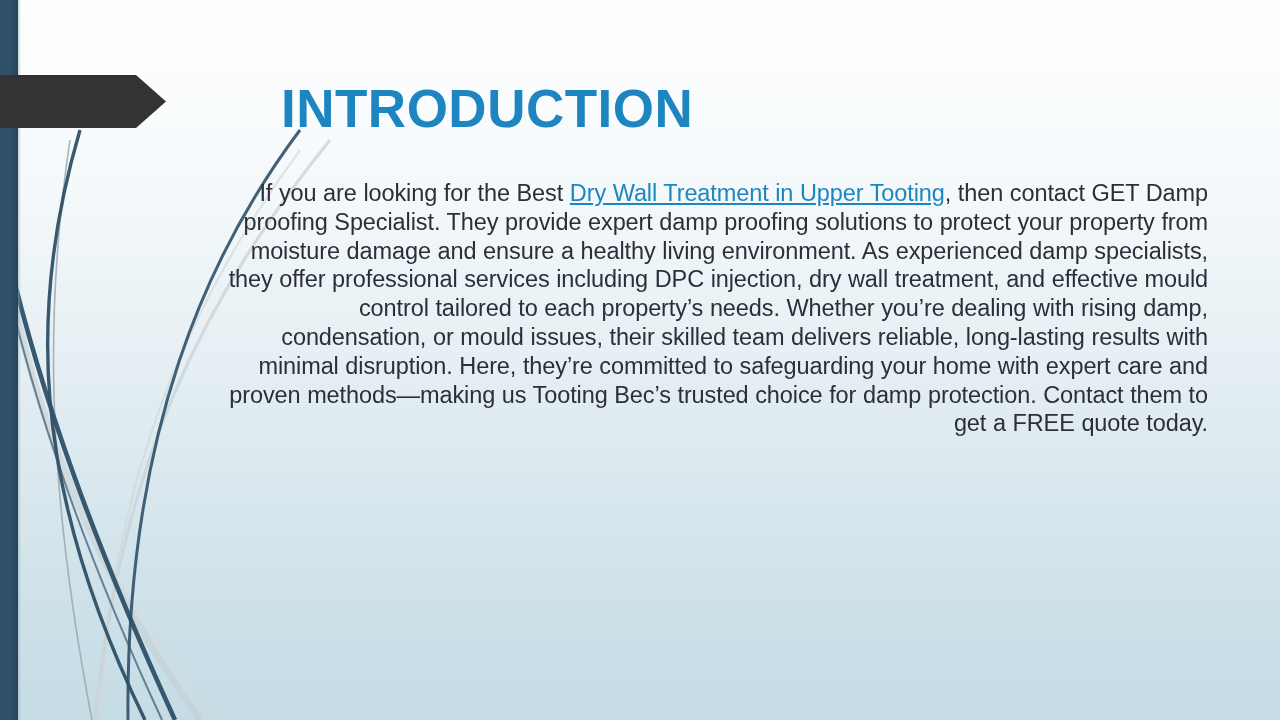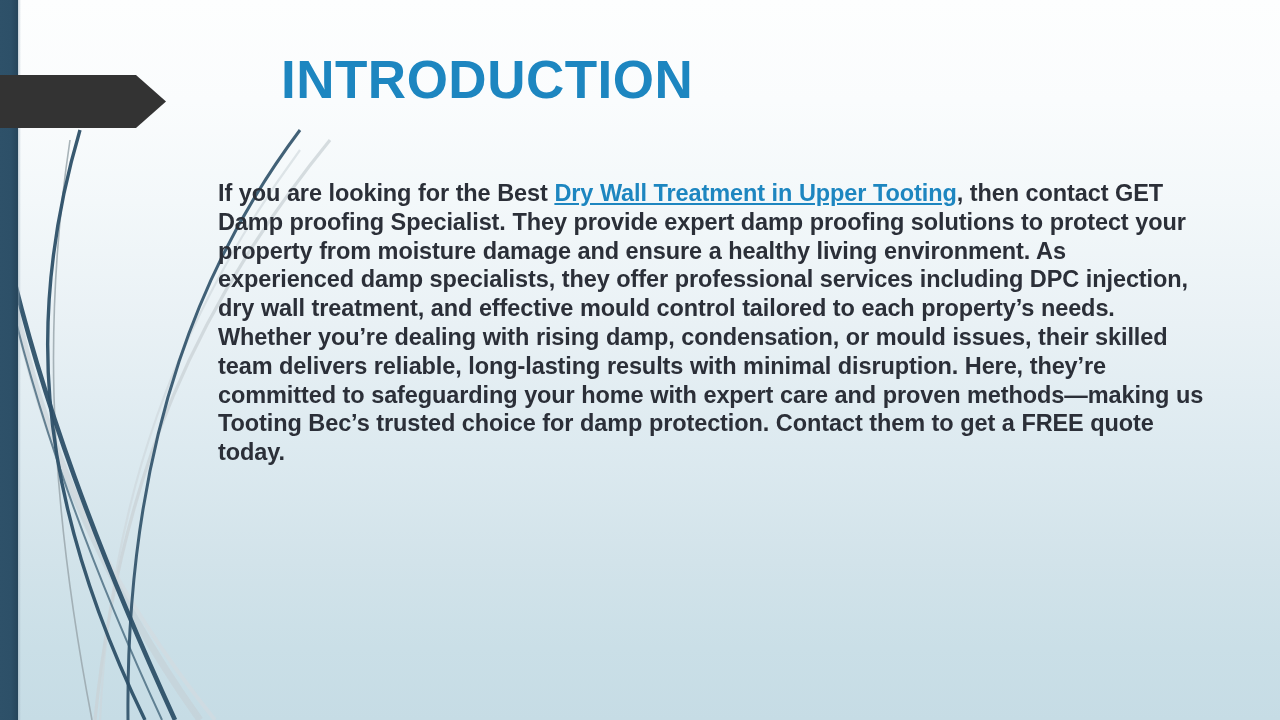--- a/index.html
+++ b/index.html
@@ -65,40 +65,40 @@
     width: 166px;
     height: 53px;
     background: #333333;
     clip-path: polygon(0 0, 136px 0, 166px 50%, 136px 100%, 0 100%);
   }
 
   
   #page-title {
     position: absolute;
     left: 281px;
-    top: 51px;
+    top: 80px;
     font-size: 53px;
     font-weight: bold;
     letter-spacing: 0.5px;
     color: #1d86c0;
     line-height: 1.1;
     white-space: nowrap;
   }
 
   
   #body-block {
     position: absolute;
     left: 218px;
     top: 179px;
     width: 990px;
     font-size: 23.5px;
-    font-weight: bold;
+    font-weight: normal;
     line-height: 28.8px;
     color: #2b2f38;
-    text-align: left;
+    text-align: right;
     letter-spacing: -0.1px;
     word-spacing: 0.2px;
   }
   #body-block .linktext {
     color: #1d86c0;
     text-decoration: underline;
     text-underline-offset: 2px;
   }
 </style>
 </head>

